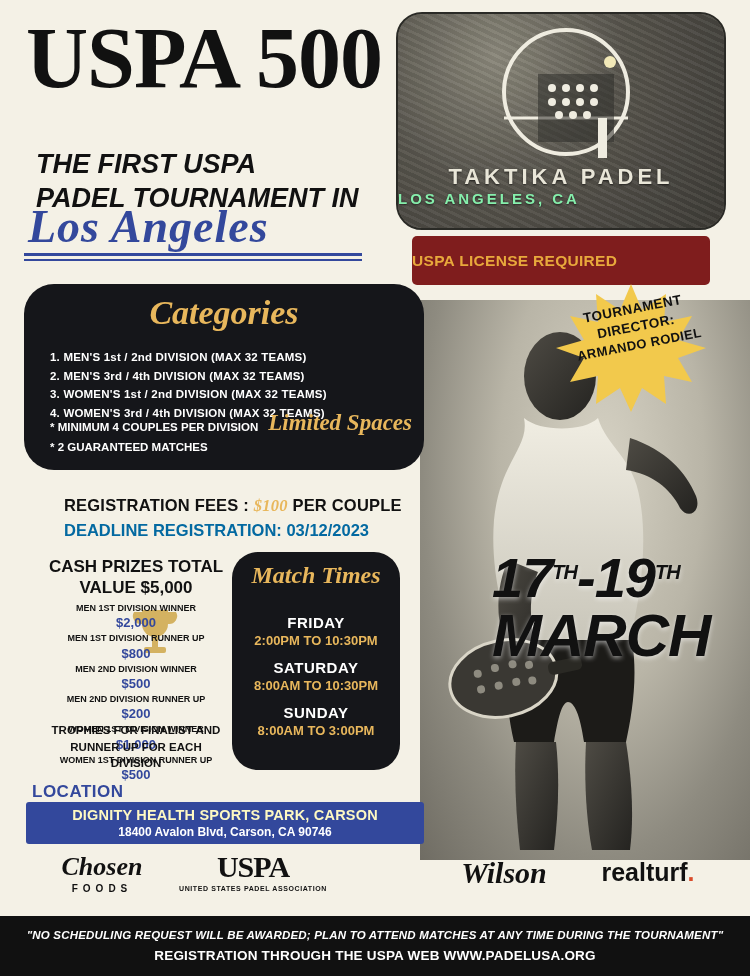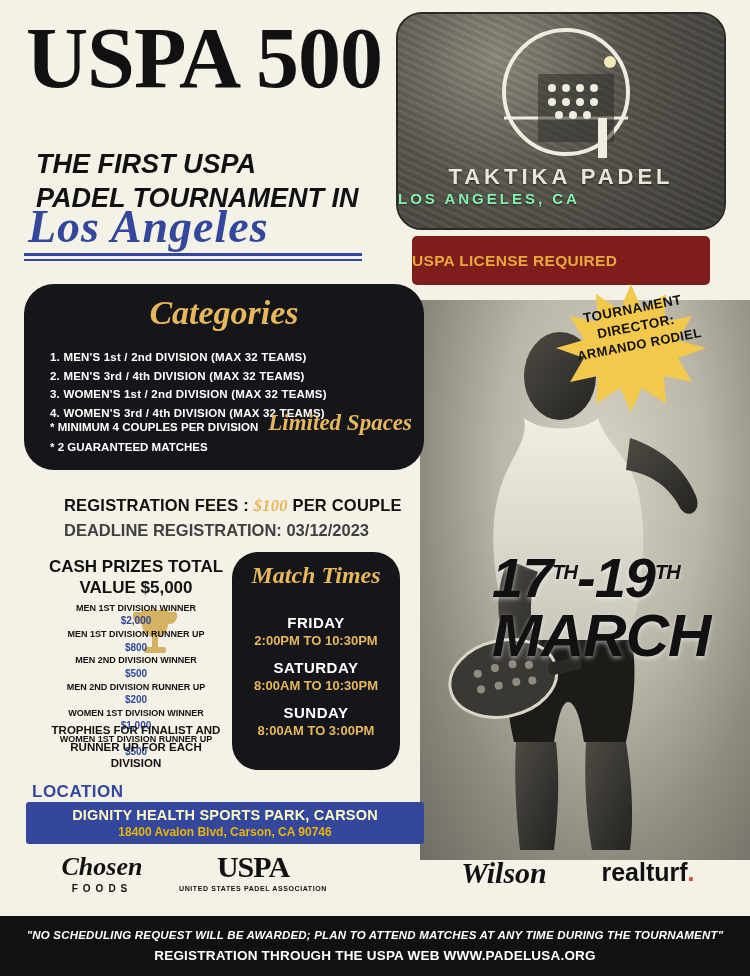--- a/index.html
+++ b/index.html
@@ -171,37 +171,37 @@
     position: absolute; left: 64px; top: 496px;
     font-size: 16.5px; font-weight: bold; color: #111;
     letter-spacing: .2px;
   }
   .fees .amt {
     font-family: "Liberation Serif", serif;
     font-style: italic; color: #e8b75c; font-weight: bold;
   }
   .deadline {
     position: absolute; left: 64px; top: 521px;
-    font-size: 16.5px; font-weight: bold; color: #404040;
+    font-size: 16.5px; font-weight: bold; color: #0369a1;
   }
 
   
   .cash-title {
     position: absolute; left: 44px; top: 556px;
     width: 184px; text-align: center;
     font-size: 17px; font-weight: bold; color: #111;
     line-height: 1.25;
   }
   .prize-list {
     position: absolute; left: 44px; top: 602px;
     width: 184px; text-align: center;
     font-size: 9px; font-weight: bold; color: #111;
     line-height: 1.38;
   }
-  .prize-list .val { color: #33489c; font-size: 10px; }
+  .prize-list .val { color: #33489c; font-size: 13px; }
   .trophy-wrap {
     position: absolute; left: 128px; top: 604px;
     width: 54px; height: 58px; opacity: .85;
   }
   .trophies-note {
     position: absolute; left: 44px; top: 722px;
     width: 184px; text-align: center;
     font-size: 11.5px; font-weight: bold; color: #111;
     line-height: 1.45;
   }
@@ -253,21 +253,21 @@
     font-size: 17px; font-weight: bold; color: #33489c;
     letter-spacing: .5px;
   }
   .loc-bar {
     position: absolute; left: 26px; top: 802px;
     width: 398px; height: 42px;
     background: #33489c; border-radius: 3px;
     display: flex; flex-direction: column; align-items: center; justify-content: center;
   }
   .loc-bar .l1 { color: #fef9c3; font-size: 14.5px; font-weight: bold; letter-spacing: .2px;}
-  .loc-bar .l2 { color: #eab308; font-size: 12px; font-weight: bold; margin-top: 2px;}
+  .loc-bar .l2 { color: #ffffff; font-size: 12px; font-weight: bold; margin-top: 2px;}
   .sp { text-align: center; color: #111; }
   .sp-chosen { position:absolute; left: 42px; top: 852px; width: 120px; text-align: center;}
   .sp-chosen .a { font-family: "Liberation Serif", serif; font-style: italic; font-weight: bold; font-size: 26px;}
   .sp-chosen .b { font-size: 10px; font-weight: bold; letter-spacing: 5px; margin-top: 1px;}
   .sp-uspa { position:absolute; left: 178px; top: 850px; width: 150px; text-align: center;}
   .sp-uspa .a { font-family: "Liberation Serif", serif; font-weight: bold; font-size: 30px; letter-spacing: -1px;}
   .sp-uspa .b { font-size: 7px; font-weight: bold; letter-spacing: .6px; margin-top: 1px;}
   .sp-mba { position:absolute; left: 308px; top: 860px; width: 130px; text-align: center; font-size: 21px; font-weight: bold;}
   .sp-wilson { position:absolute; left: 444px; top: 856px; width: 120px; text-align: center;
                font-family: "Liberation Serif", serif; font-style: italic; font-weight: bold; font-size: 30px;}

